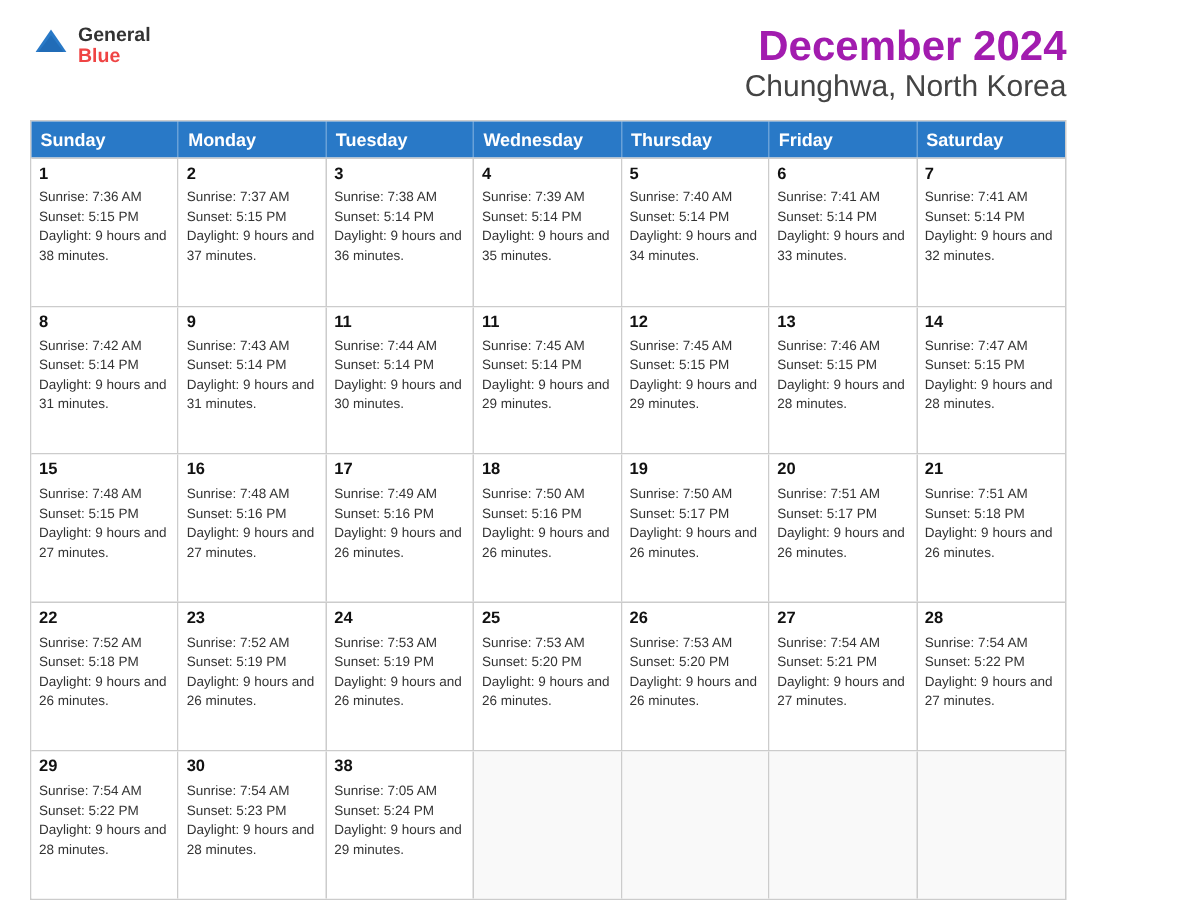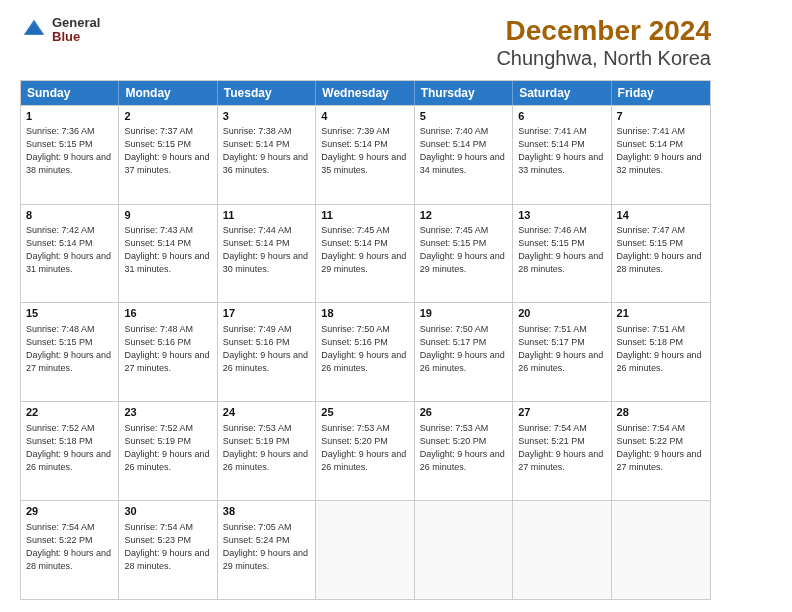--- a/index.html
+++ b/index.html
@@ -29,32 +29,32 @@
       gap: 4px;
     }
     .logo-text {
       display: flex;
       flex-direction: column;
       font-size: 13px;
       font-weight: bold;
       line-height: 1.1;
     }
     .logo-text .general { color: #333; }
-    .logo-text .blue { color: #7f1d1d; }
+    .logo-text .blue { color: #ef4444; }
     .logo-icon {
       width: 28px;
       height: 28px;
     }
     .title-block {
       text-align: right;
     }
     .title-block h1 {
       font-size: 28px;
       font-weight: bold;
-      color: #a16207;
+      color: #a21caf;
       line-height: 1.1;
       margin-left: 36px;
     }
     .title-block h2 {
       font-size: 20px;
       font-weight: normal;
       color: #444;
     }
     .calendar {
       flex: 1;
@@ -132,22 +132,22 @@
     </div>
   </div>
 
   <div class="calendar">
     <div class="cal-header">
       <div class="cal-header-cell">Sunday</div>
       <div class="cal-header-cell">Monday</div>
       <div class="cal-header-cell">Tuesday</div>
       <div class="cal-header-cell">Wednesday</div>
       <div class="cal-header-cell">Thursday</div>
+      <div class="cal-header-cell">Friday</div>
       <div class="cal-header-cell">Saturday</div>
-      <div class="cal-header-cell">Friday</div>
     </div>
     <div class="cal-body" id="cal-body">
     <div class="cal-row">
           <div class="cal-cell">
             <span class="day-num">1</span>
             <div class="cal-cell-text">Sunrise: 7:36 AM</div>
             <div class="cal-cell-text">Sunset: 5:15 PM</div>
             <div class="cal-cell-text">Daylight: 9 hours and 38 minutes.</div>
           </div>
           <div class="cal-cell">

